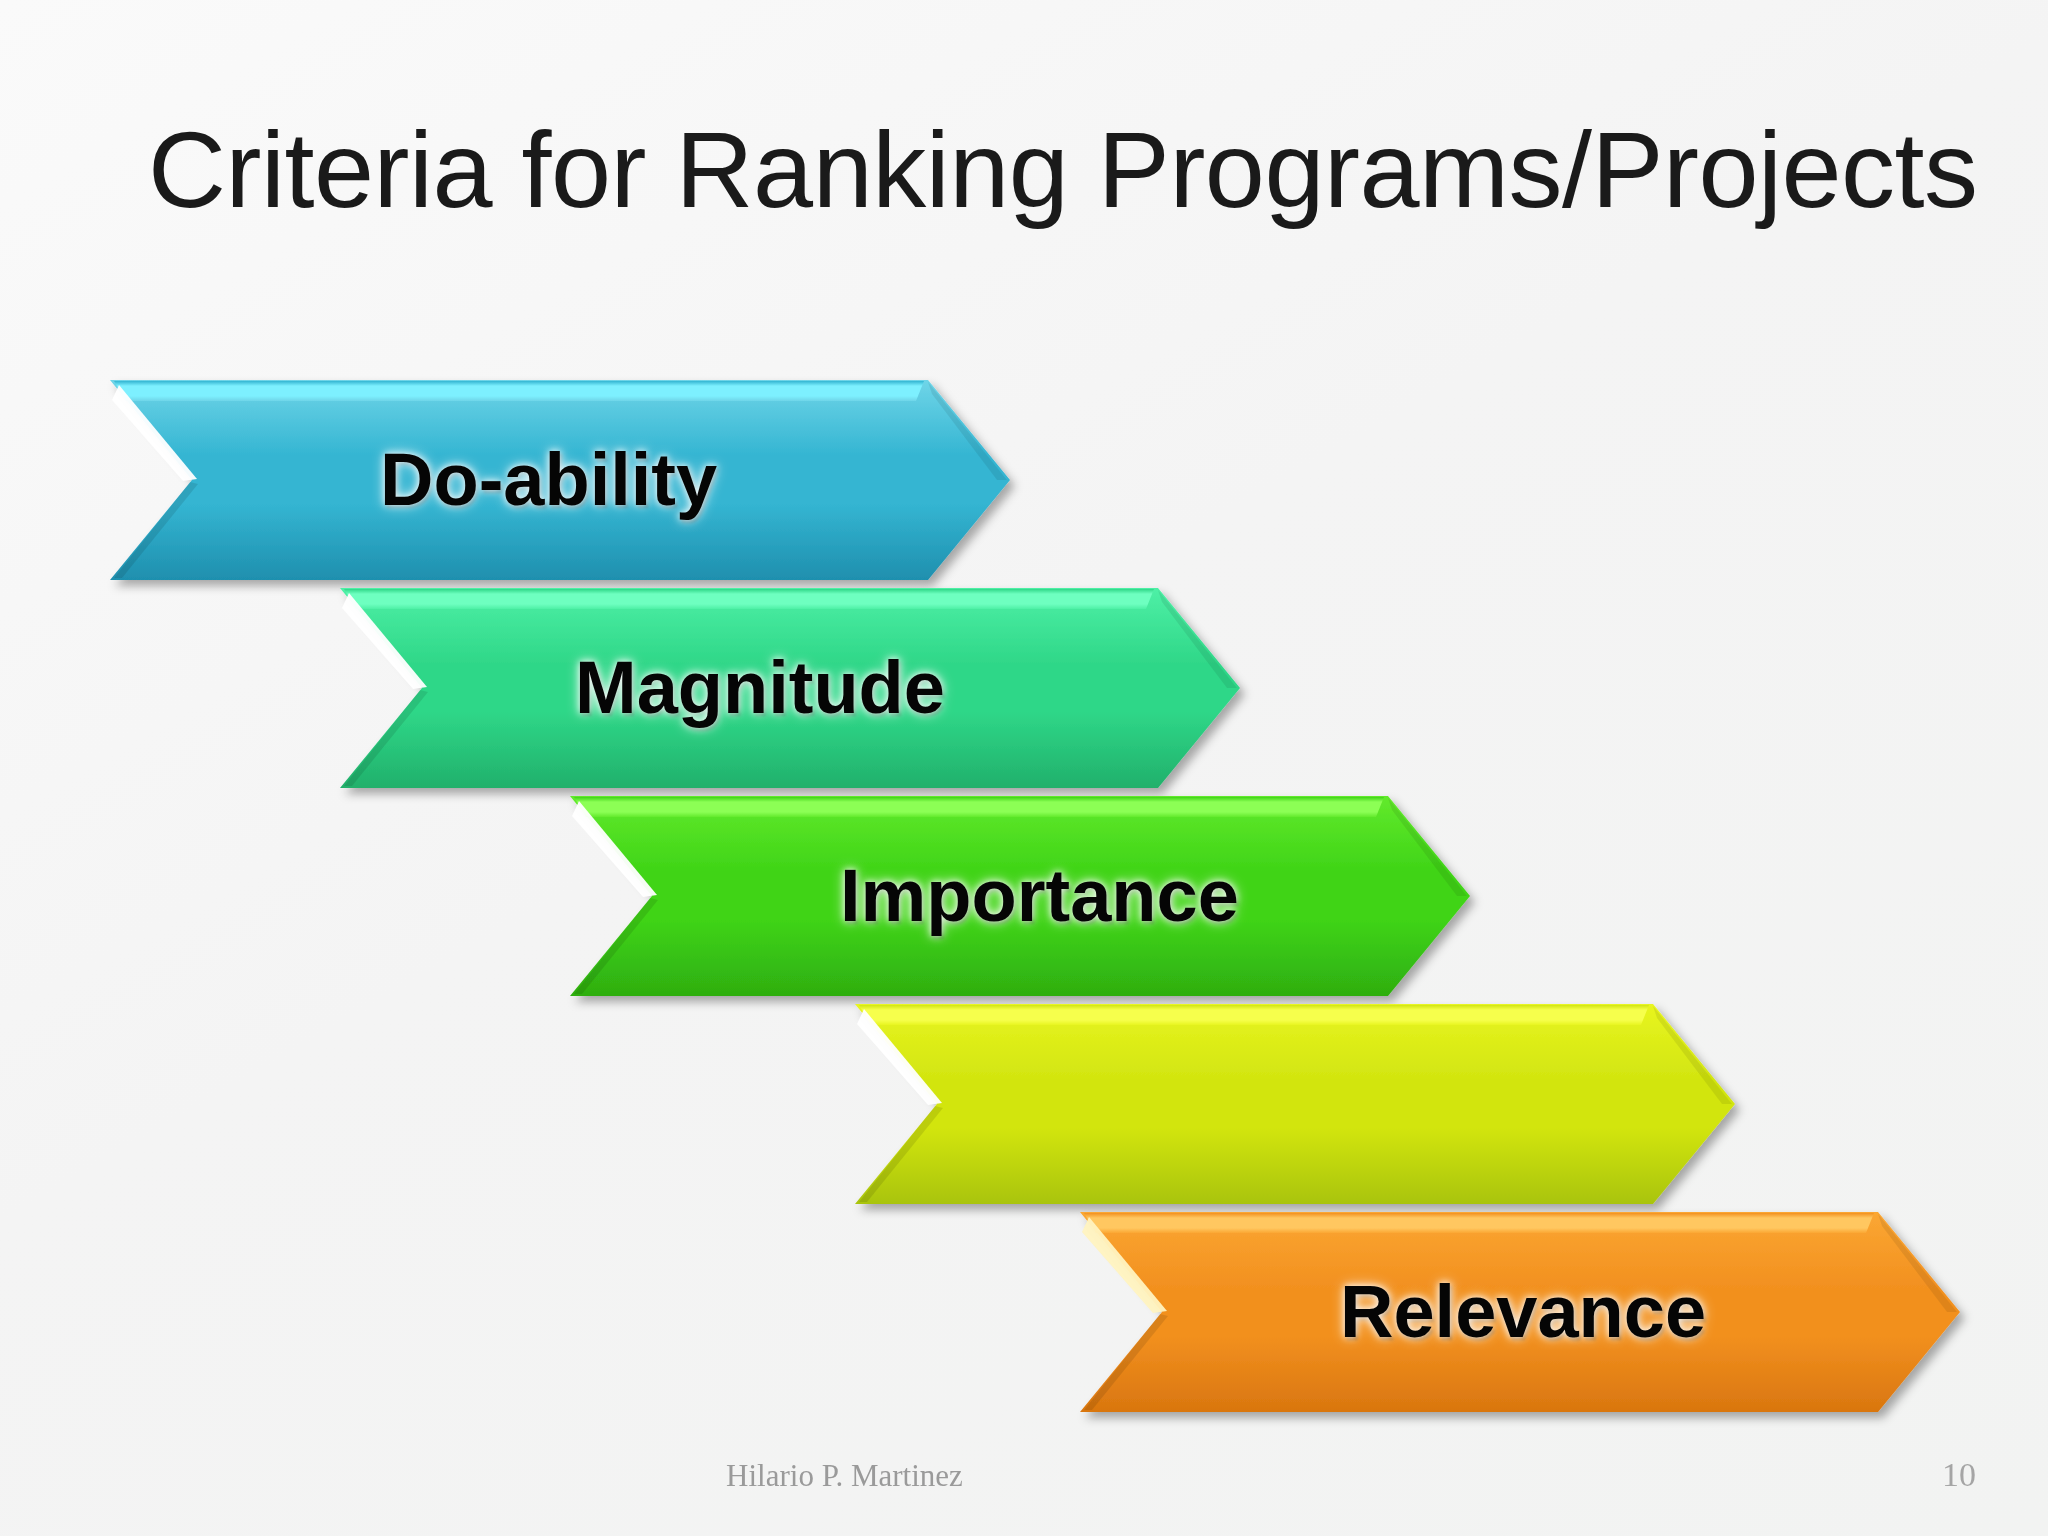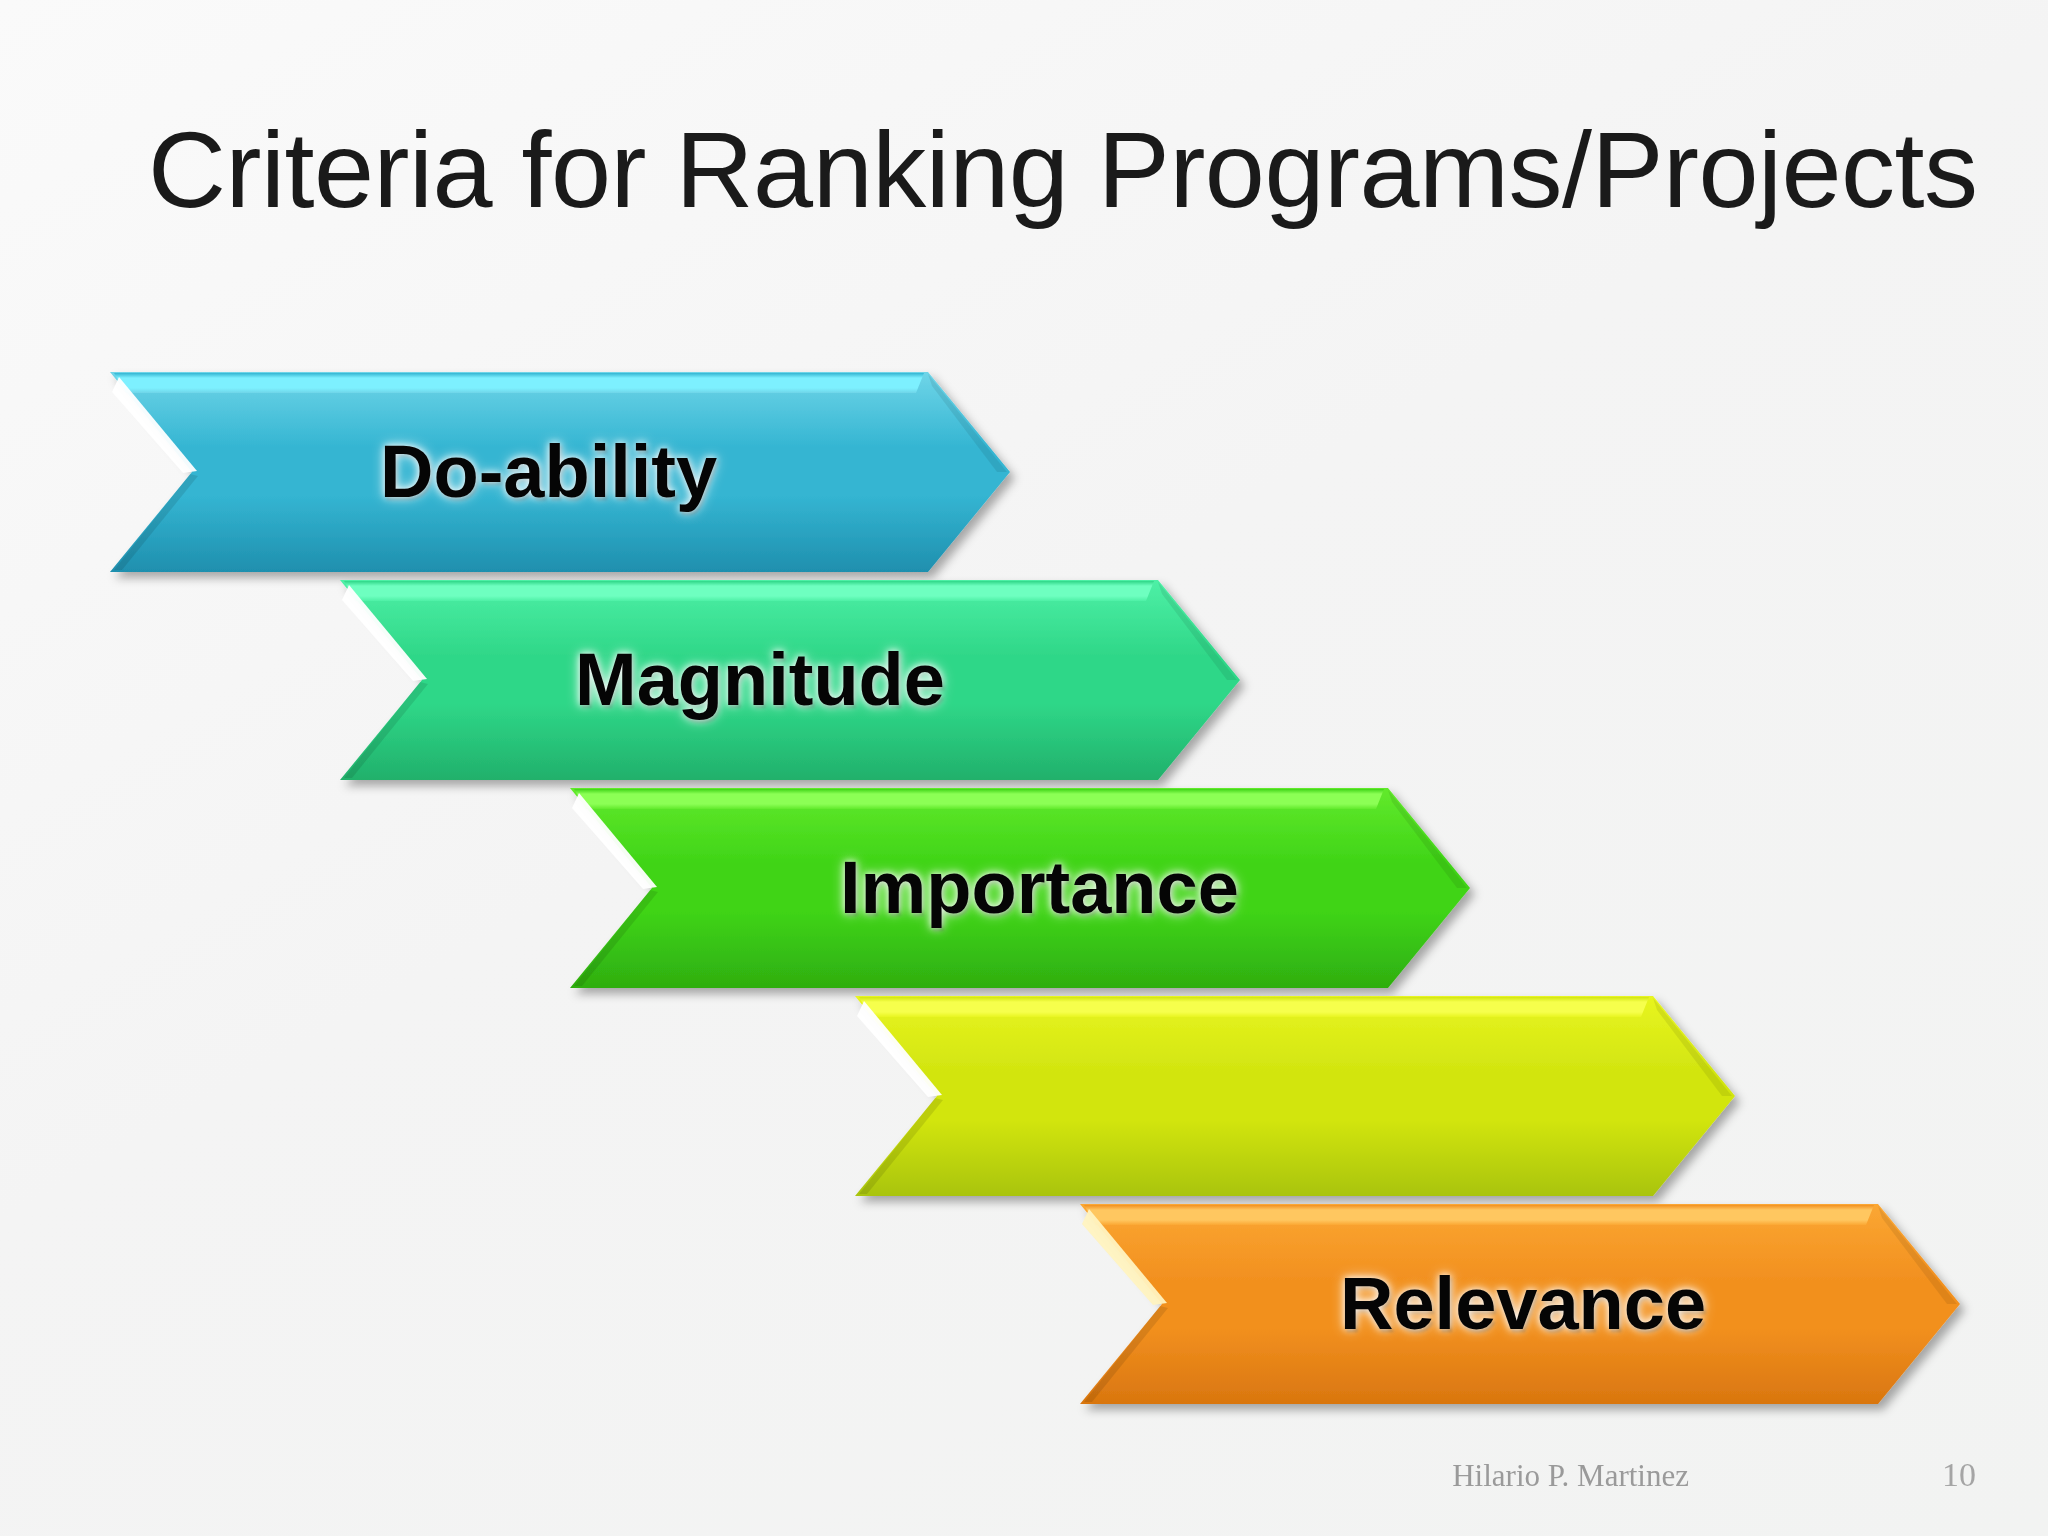--- a/index.html
+++ b/index.html
@@ -35,21 +35,21 @@
     letter-spacing: -0.5px;
     color: #1a1a1a;
     white-space: nowrap;
     line-height: 1.15;
   }
 
   
   .chevron-stack {
     position: absolute;
     left: 0;
-    top: 4px;
+    top: 12px;
     width: 2048px;
     height: 1504px;
   }
 
   .chevron {
     position: absolute;
     height: 200px;
     display: block;
   }
 
@@ -74,21 +74,21 @@
        2px 3px 3px rgba(0,0,0,0.28);
     pointer-events: none;
   }
 
   
   .footer-author {
     position: absolute;
     left: 0;
     top: 1458px;
     width: 1689px;
-    text-align: right;
+    text-align: center;
     font-family: "Liberation Serif", serif;
     font-size: 31px;
     color: #9a9a9a;
   }
 
   .footer-page {
     position: absolute;
     right: 72px;
     top: 1456px;
     font-family: "Liberation Serif", serif;

